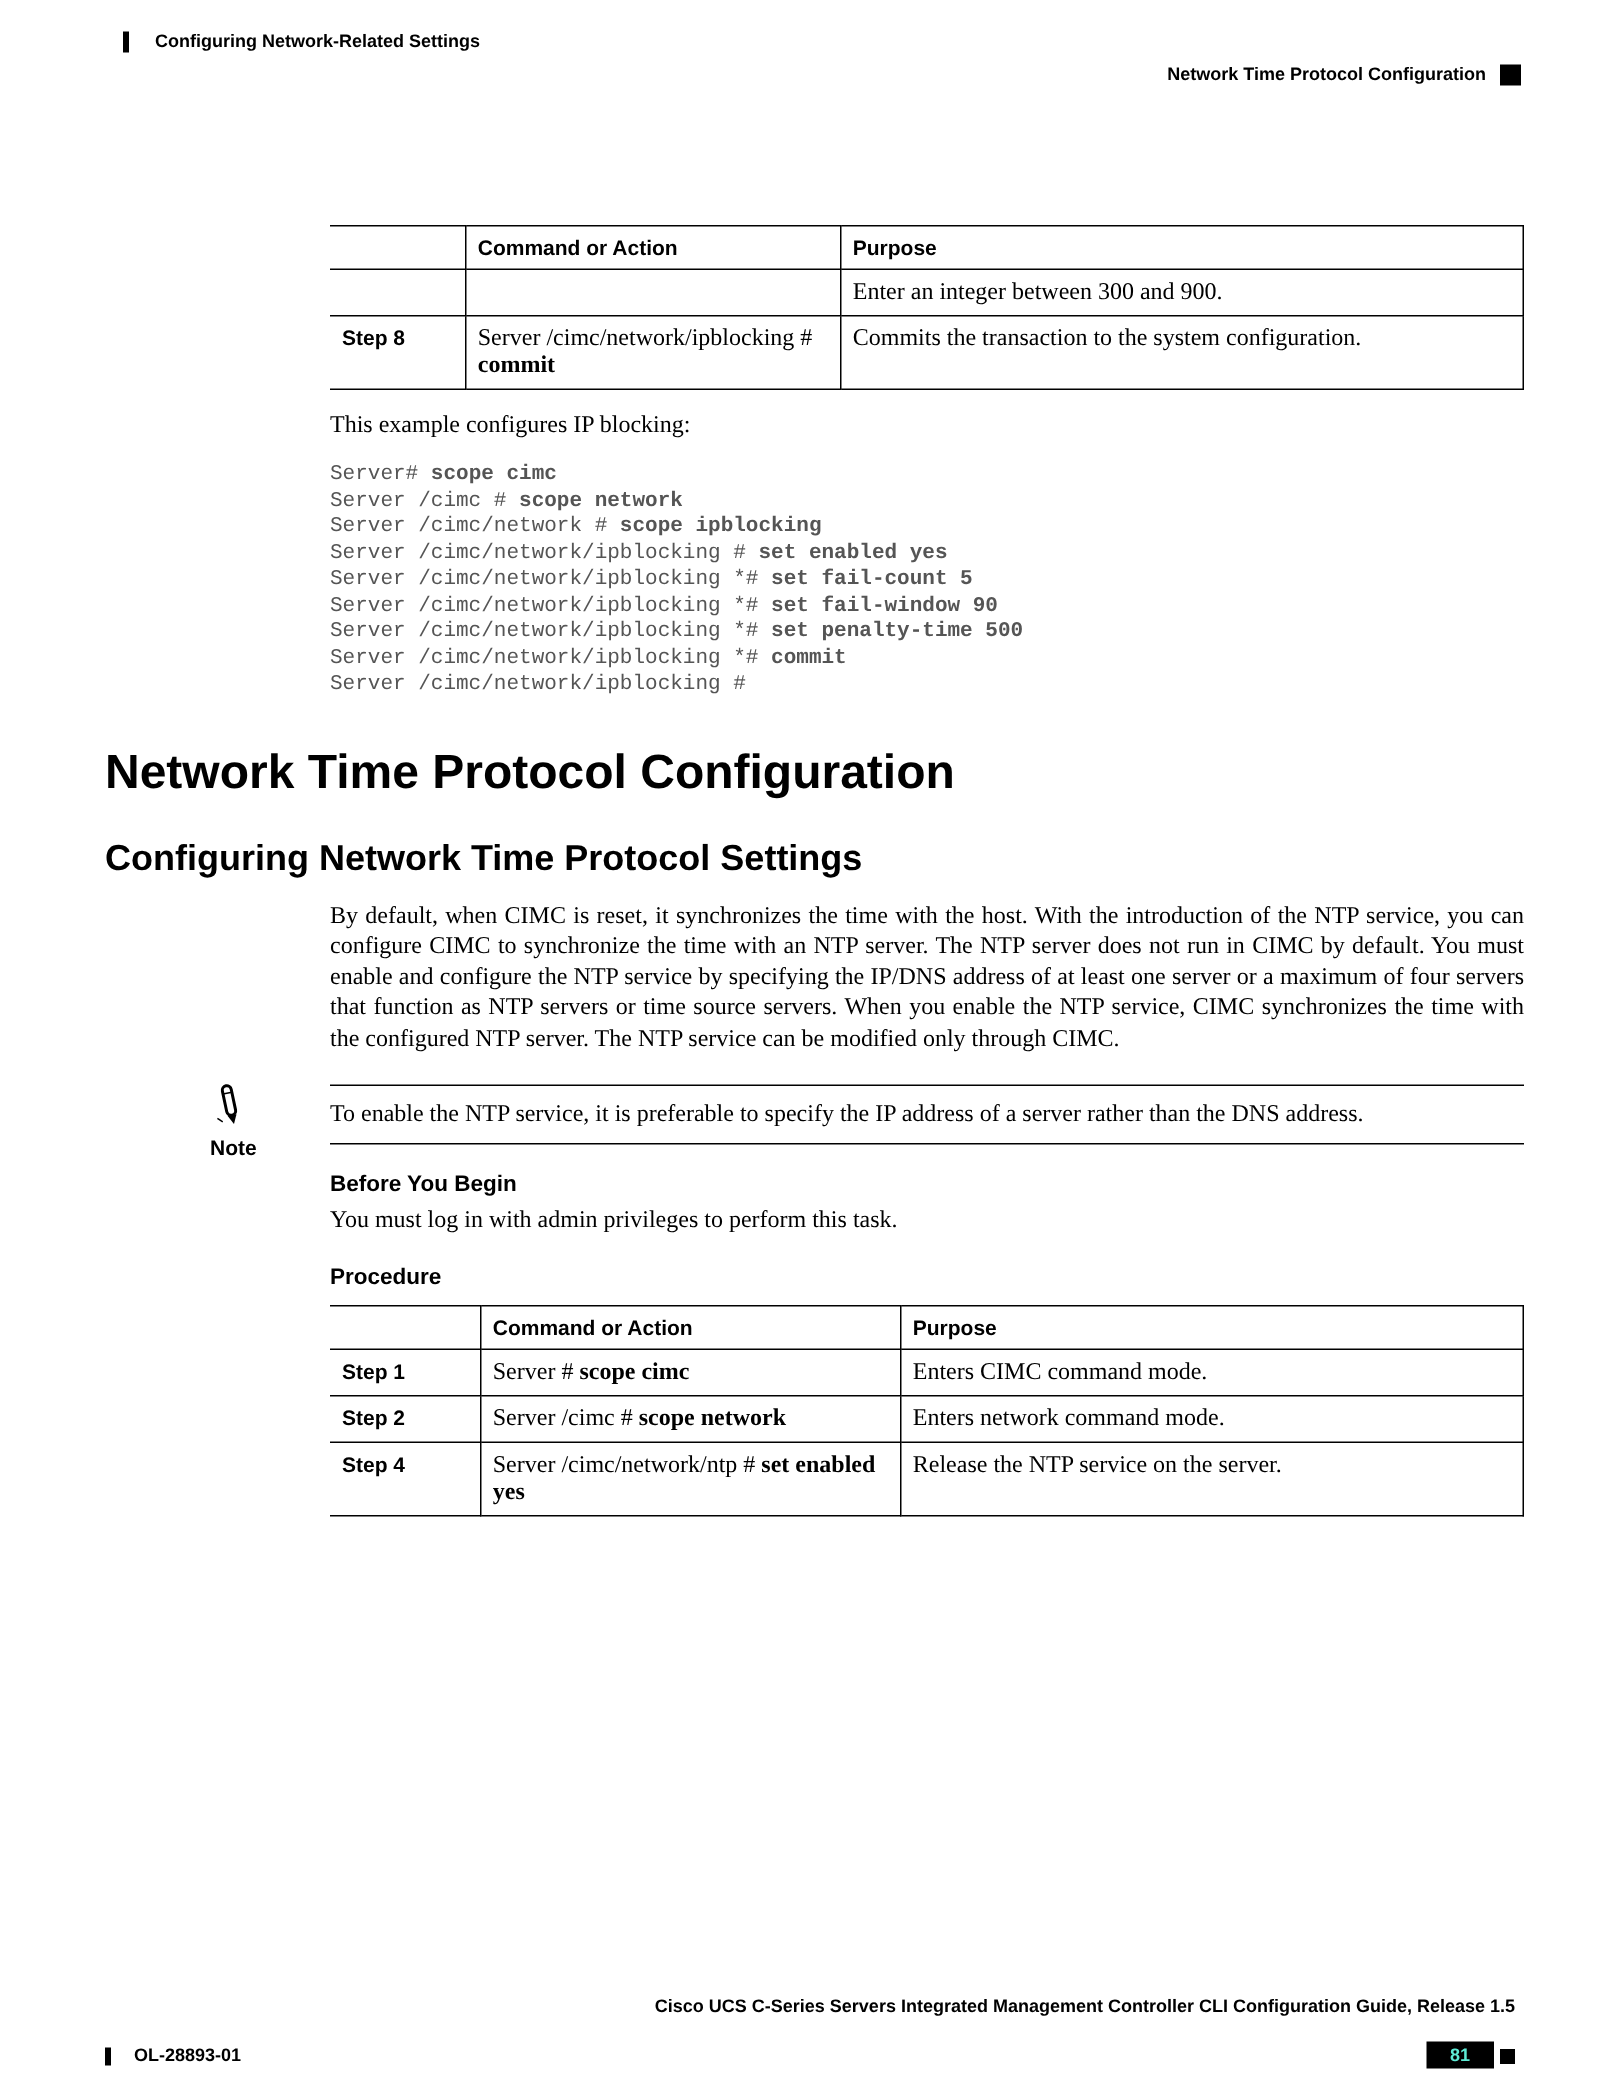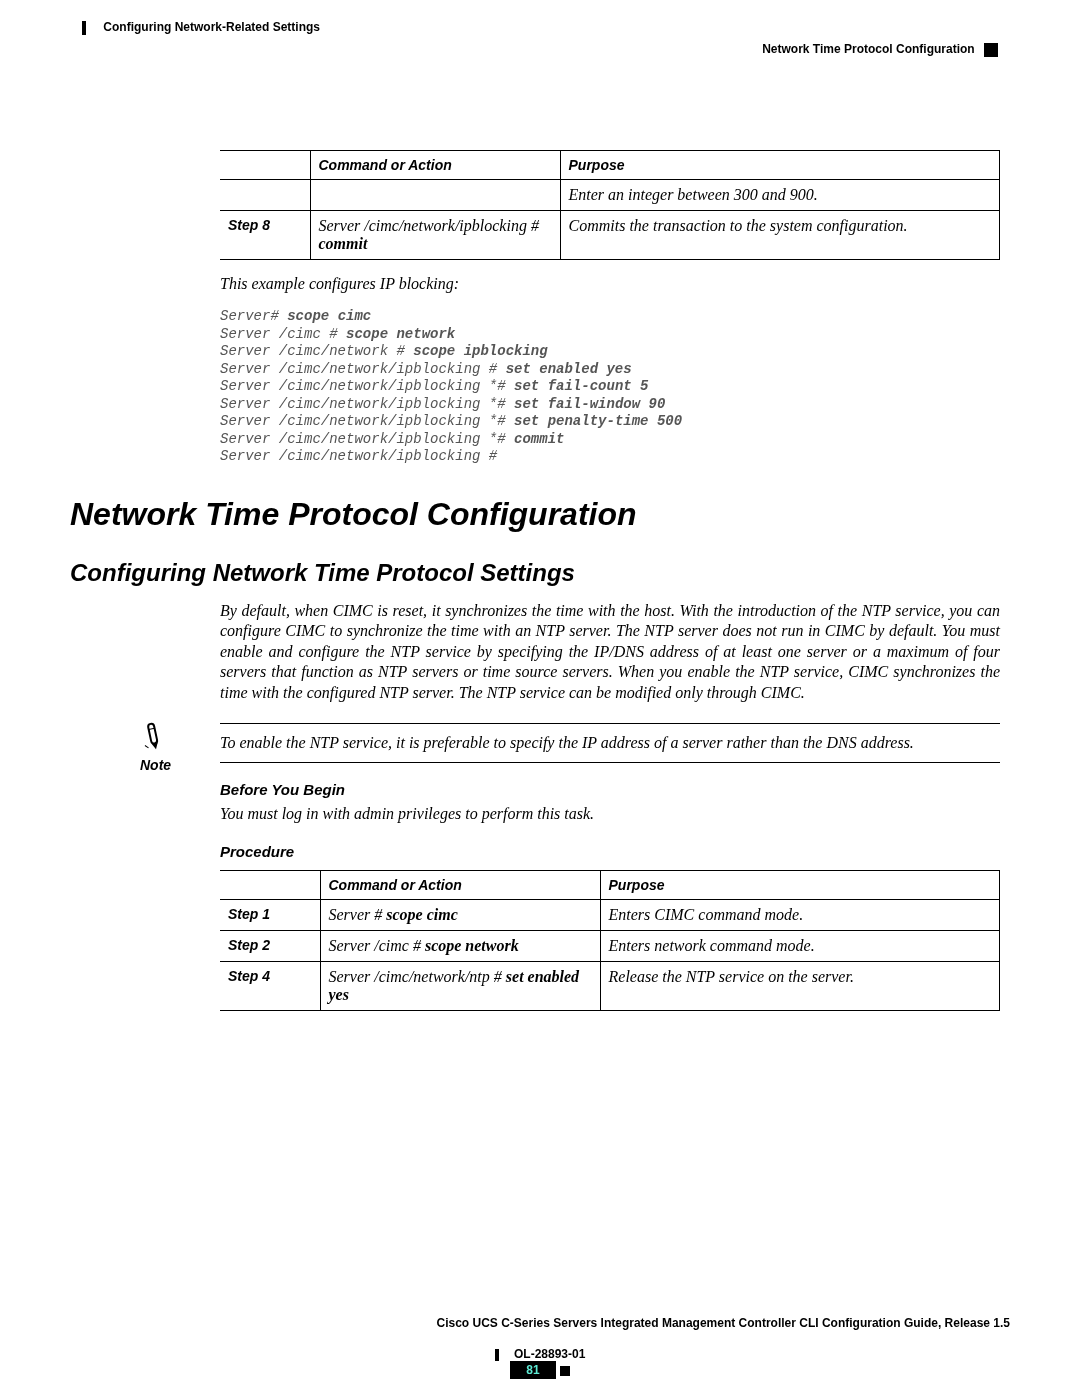--- a/index.html
+++ b/index.html
@@ -9,21 +9,21 @@
     background: #fff;
     font-family: "Times New Roman", Times, serif;
     color: #000;
     width: 1080px;
     height: 1397px;
     position: relative;
   }
   .page {
     width: 1080px;
     height: 1397px;
-    padding: 20px 70px 30px 70px;
+    padding: 20px 54px 30px 70px;
     position: relative;
   }
   
   .hdr {
     height: 60px;
     position: relative;
     font-family: Arial, Helvetica, sans-serif;
   }
   .hdr-left {
     position: absolute;
@@ -52,42 +52,40 @@
     width: 14px;
     height: 14px;
     background: #000;
     vertical-align: middle;
     margin-left: 6px;
   }
   
   .col {
     margin-left: 150px;
     margin-right: 10px;
-    font-style: italic;
   }
   
   .ftr {
     position: absolute;
     bottom: 18px;
     left: 70px;
     right: 70px;
     font-family: Arial, Helvetica, sans-serif;
     font-size: 12px;
   }
   .ftr .guide {
     text-align: right;
     font-weight: bold;
     font-size: 12px;
     margin-bottom: 17px;
   }
   .ftr-row {
     display: flex;
     justify-content: space-between;
     align-items: center;
-    flex-direction: column;
   }
   .ftr-row .doc {
     font-weight: bold;
   }
   .ftr-row .doc .bar {
     display: inline-block;
     width: 4px;
     height: 12px;
     background: #000;
     vertical-align: middle;

